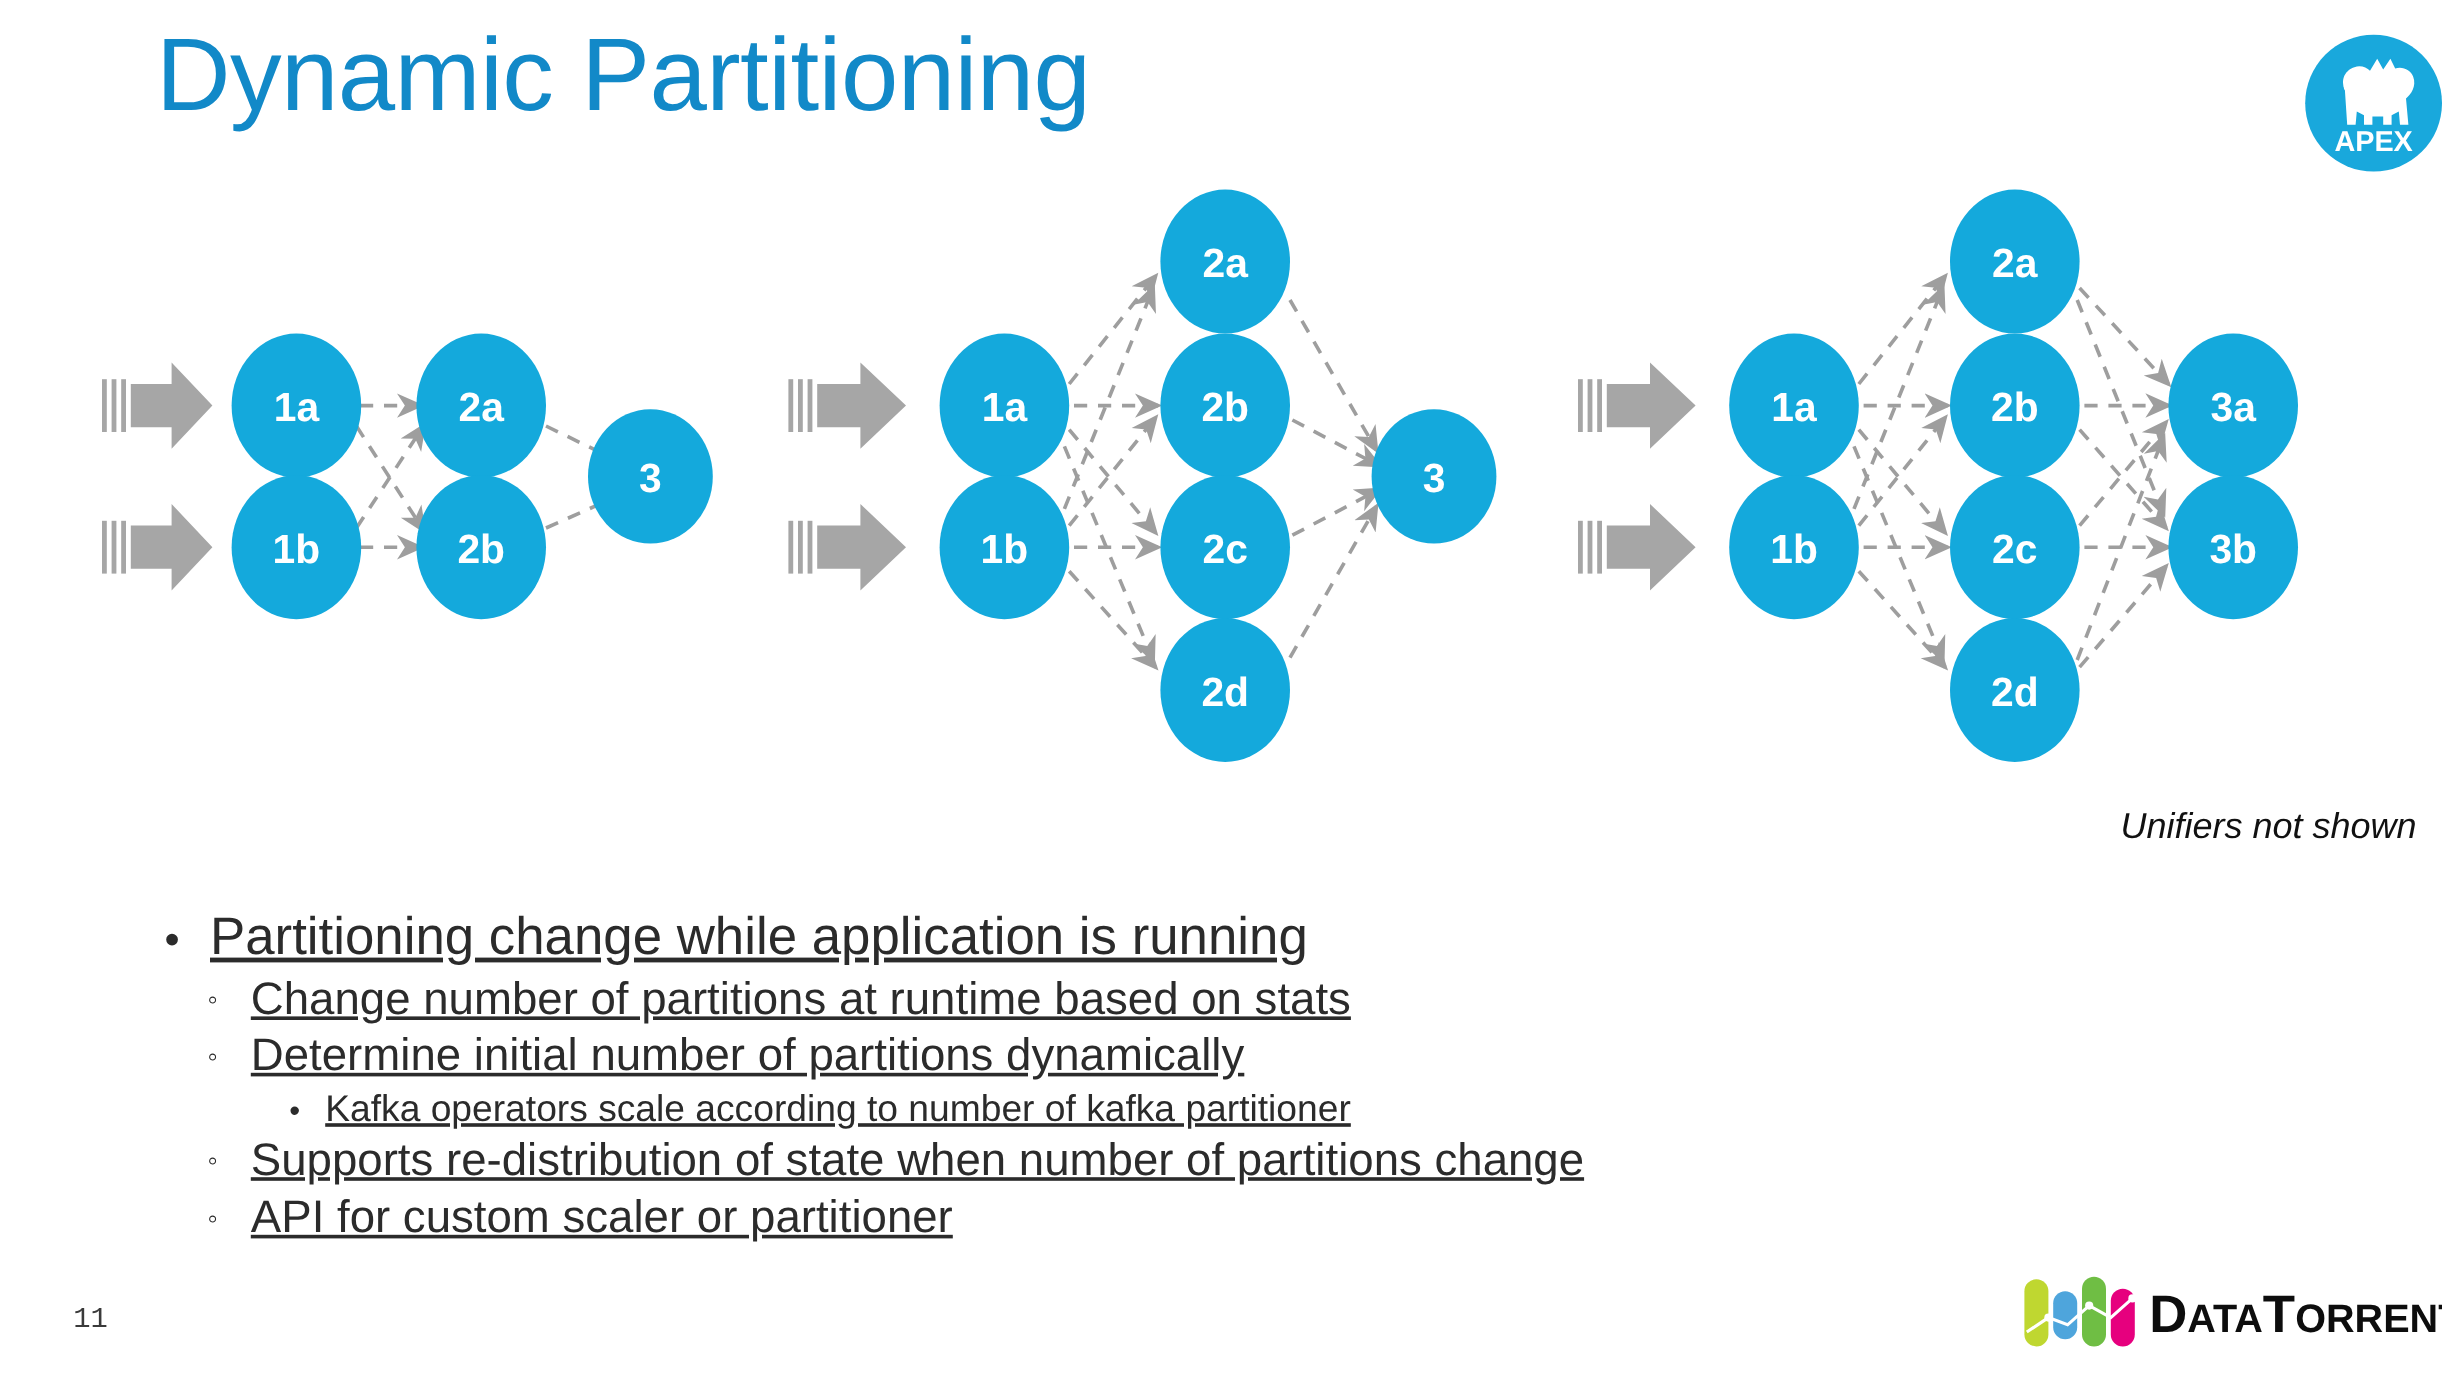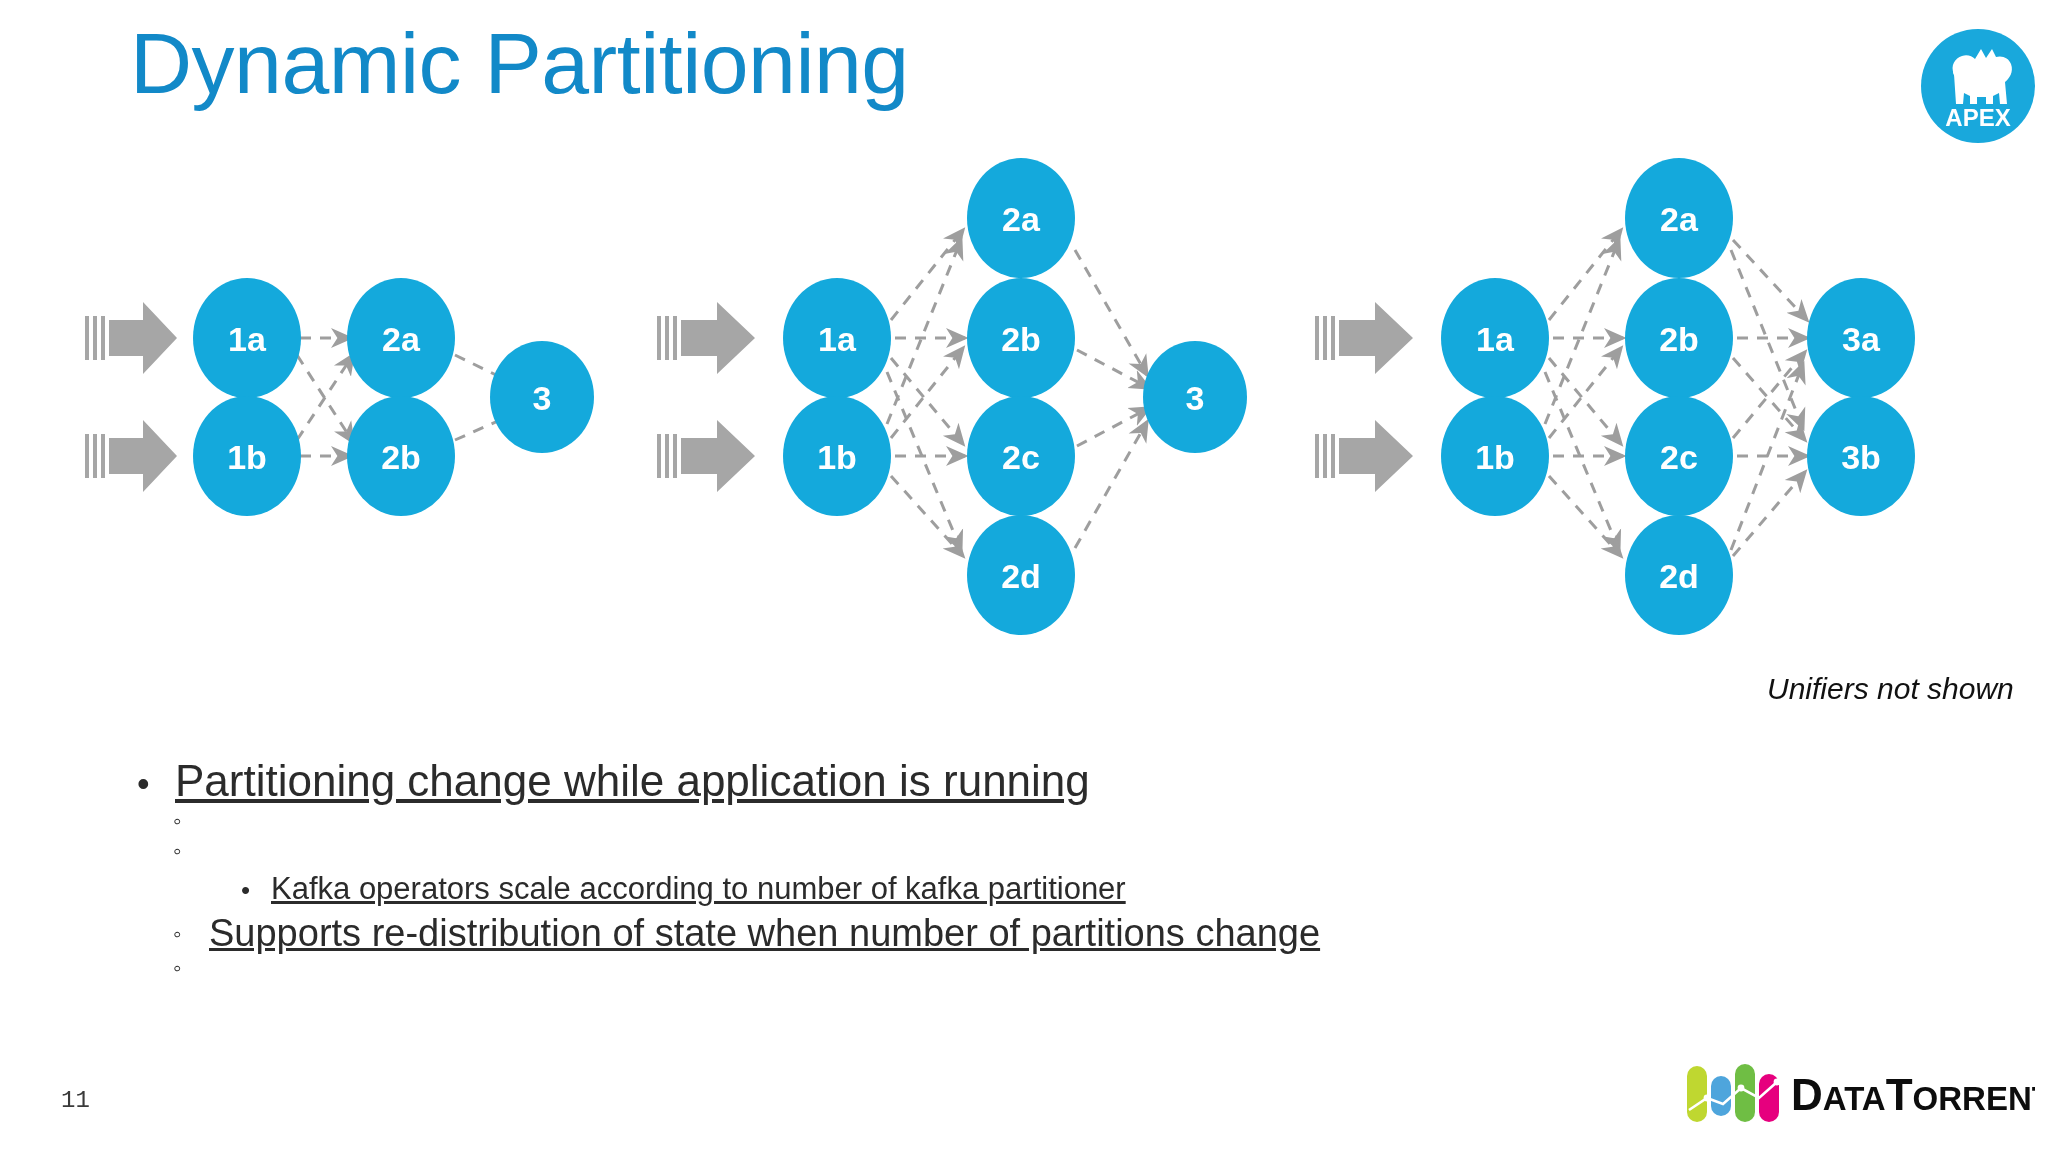--- a/index.html
+++ b/index.html
@@ -318,38 +318,41 @@
 
   <div class="bullets">
 
     <div class="b-row lvl1">
       <span class="b-mark">•</span>
       <span class="b-text">Partitioning change while application is running</span>
     </div>
 
     <div class="b-row lvl2">
       <span class="b-mark">◦</span>
+      <span class="b-text">Change number of partitions at runtime based on stats</span>
     </div>
 
     <div class="b-row lvl2">
       <span class="b-mark">◦</span>
+      <span class="b-text">Determine initial number of partitions dynamically</span>
     </div>
 
     <div class="b-row lvl3">
       <span class="b-mark">•</span>
       <span class="b-text">Kafka operators scale according to number of kafka partitioner</span>
     </div>
 
     <div class="b-row lvl2">
       <span class="b-mark">◦</span>
       <span class="b-text">Supports re-distribution of state when number of partitions change</span>
     </div>
 
     <div class="b-row lvl2">
       <span class="b-mark">◦</span>
+      <span class="b-text">API for custom scaler or partitioner</span>
     </div>
 
   </div>
 
   <div class="page-number">11</div>
 
   <div class="dt-logo">
     <svg width="352" height="72" viewBox="0 0 352 72">
       <g>
         <rect x="4" y="8" width="20" height="56" rx="10" fill="#BFD730"></rect>

